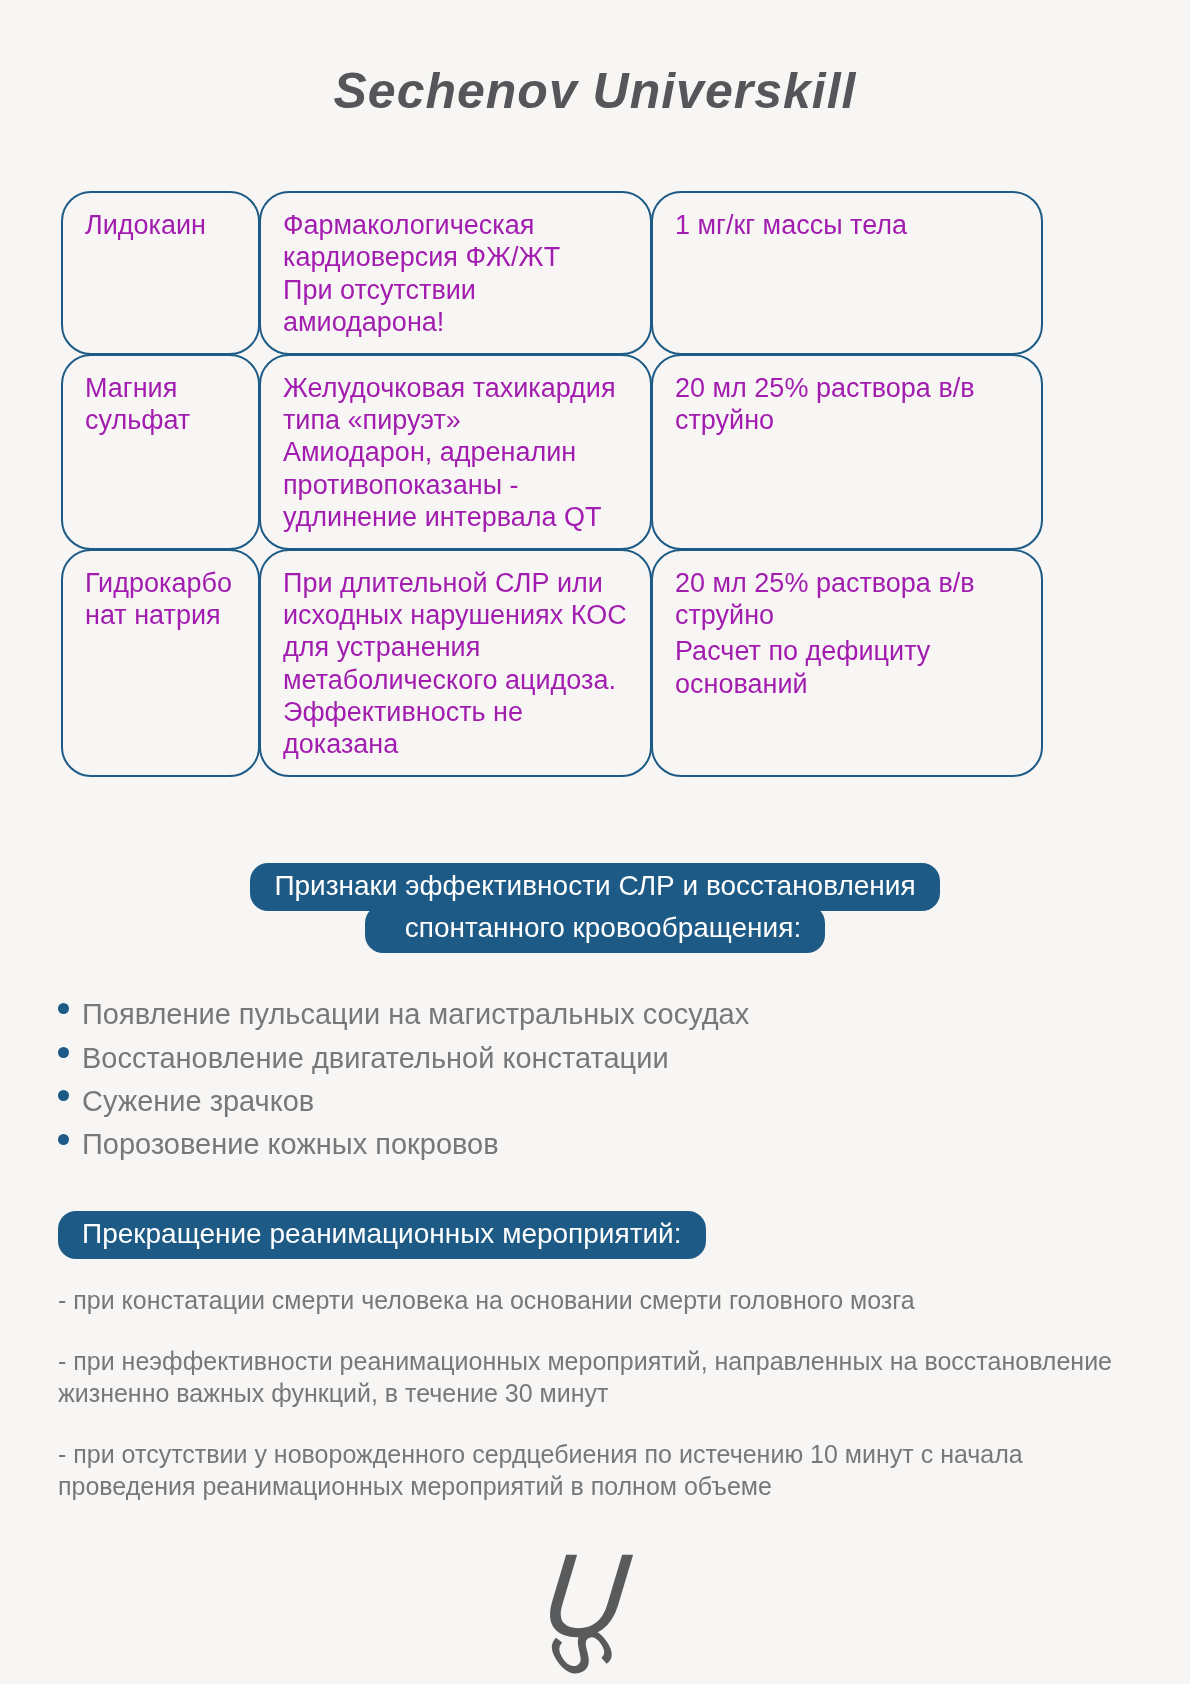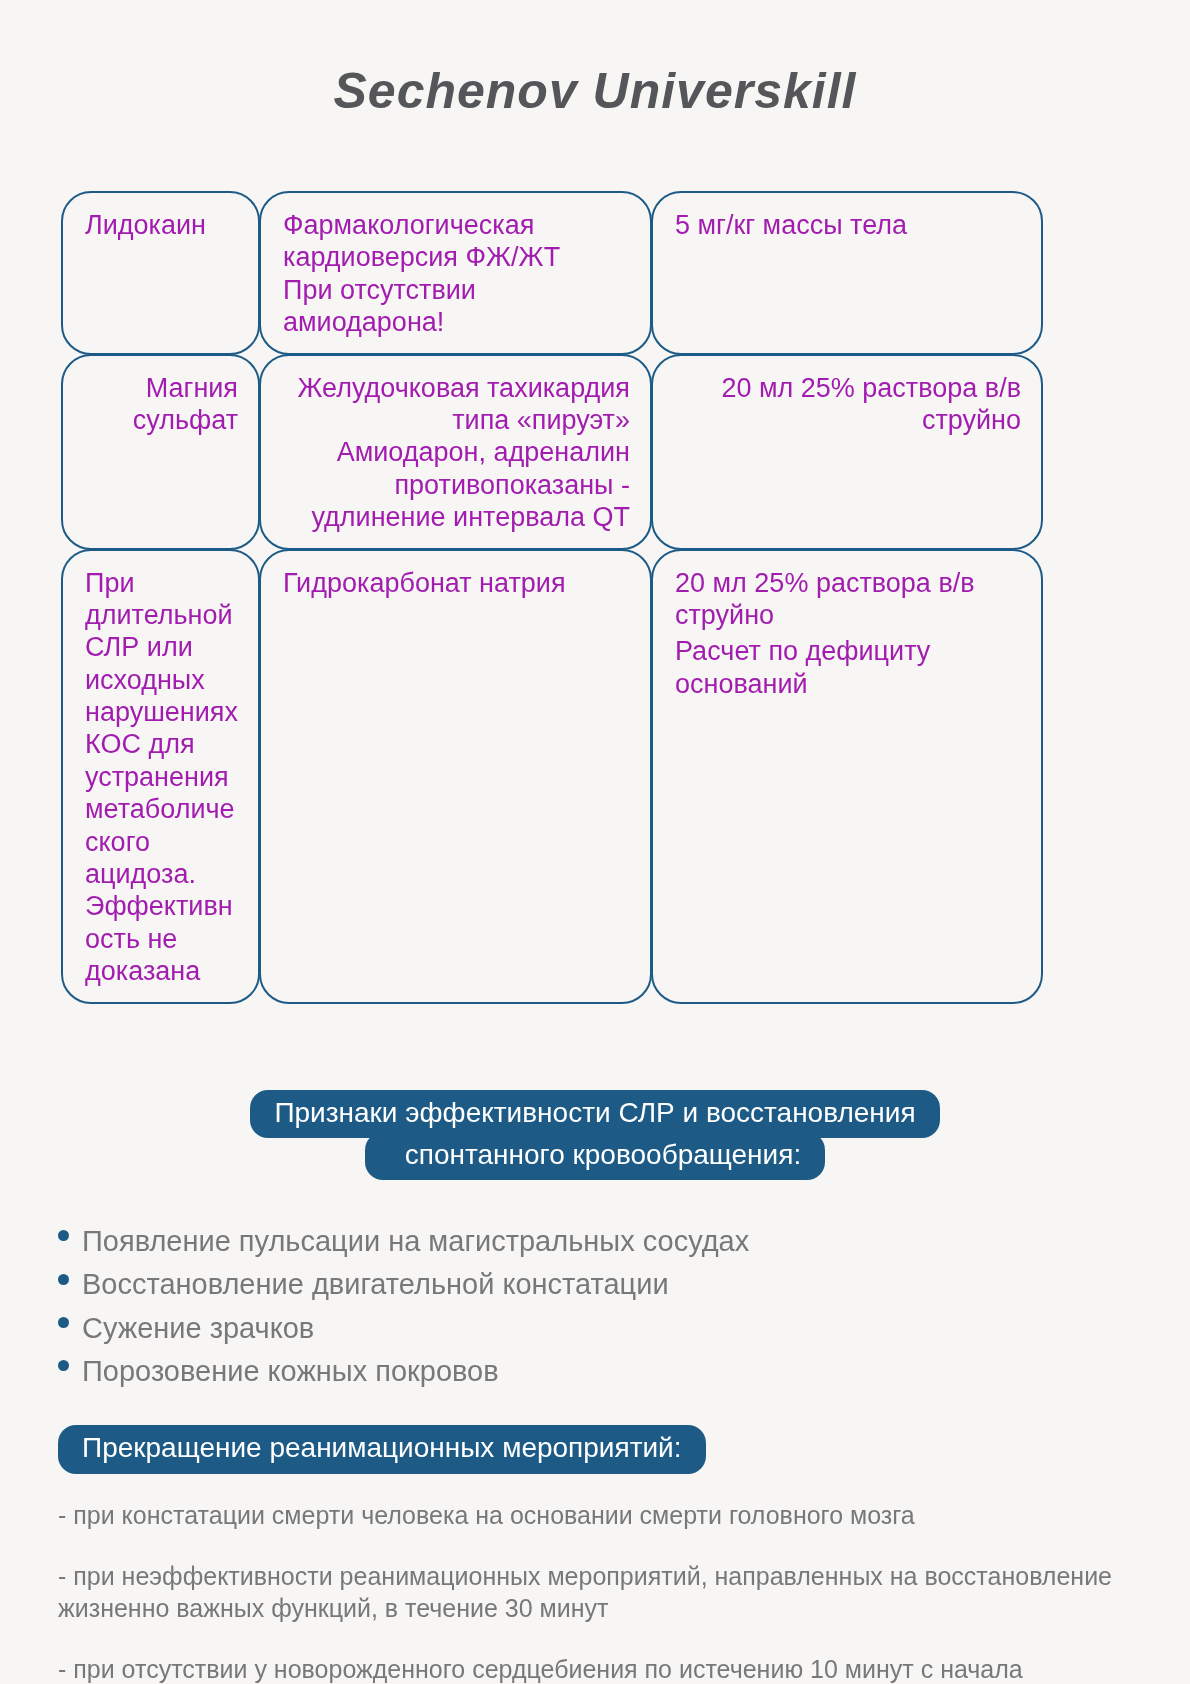--- a/index.html
+++ b/index.html
@@ -37,21 +37,21 @@
     font-size:27px;
     line-height:1.2;
     color:#a21caf;
     background:transparent;
     overflow-wrap:anywhere;
     margin:-1px 0 0 -1px;
   }
   .cell .para{margin:0;}
   .cell .para + .para.gap{margin-top:4px;}
   .row1{min-height:126px;}
-  .row2{min-height:144px;text-align:right;}
+  .row2{min-height:144px;}
   .row3{min-height:168px;}
 
   
   .signs-header{
     margin-top:86px;
     text-align:center;
     line-height:0;
   }
   .badge-line{
     display:inline-block;
@@ -84,21 +84,21 @@
     border-radius:50%;
     background:#1d5b86;
     margin-right:13px;
     position:relative;
     top:-6px;
     align-self:center;
   }
 
   
   .termination-header{
-    margin:36px 0 0 58px;
+    margin:48px 0 0 58px;
     line-height:0;
   }
 
   
   .termination-list{margin:26px 0 0 58px;width:1085px;}
   .termination-list p{
     margin:0 0 30px 0;
     font-size:25px;
     line-height:1.26;
     color:#77787a;
@@ -134,39 +134,39 @@
   <div class="drug-table">
 
     <div class="cell row1">
       <div class="para">Лидокаин</div>
     </div>
     <div class="cell row1">
       <div class="para">Фармакологическая кардиоверсия ФЖ/ЖТ</div>
       <div class="para">При отсутствии амиодарона!</div>
     </div>
     <div class="cell row1">
-      <div class="para">5 мг/кг массы тела</div>
+      <div class="para">1 мг/кг массы тела</div>
     </div>
 
     <div class="cell row2">
       <div class="para">Магния сульфат</div>
     </div>
     <div class="cell row2">
       <div class="para">Желудочковая тахикардия типа «пируэт»</div>
       <div class="para">Амиодарон, адреналин противопоказаны - удлинение интервала QT</div>
     </div>
     <div class="cell row2">
       <div class="para">20 мл 25% раствора в/в струйно</div>
     </div>
 
     <div class="cell row3">
+      <div class="para">Гидрокарбонат натрия</div>
+    </div>
+    <div class="cell row3">
       <div class="para">При длительной СЛР или исходных нарушениях КОС для устранения метаболического ацидоза. Эффективность не доказана</div>
-    </div>
-    <div class="cell row3">
-      <div class="para">Гидрокарбонат натрия</div>
     </div>
     <div class="cell row3">
       <div class="para">20 мл 25% раствора в/в струйно</div>
       <div class="para gap">Расчет по дефициту оснований</div>
     </div>
   </div>
 
   <div class="signs-header">
     <span class="badge-line">Признаки эффективности СЛР и восстановления</span><br>
     <span class="badge-line second">спонтанного кровообращения:</span>

